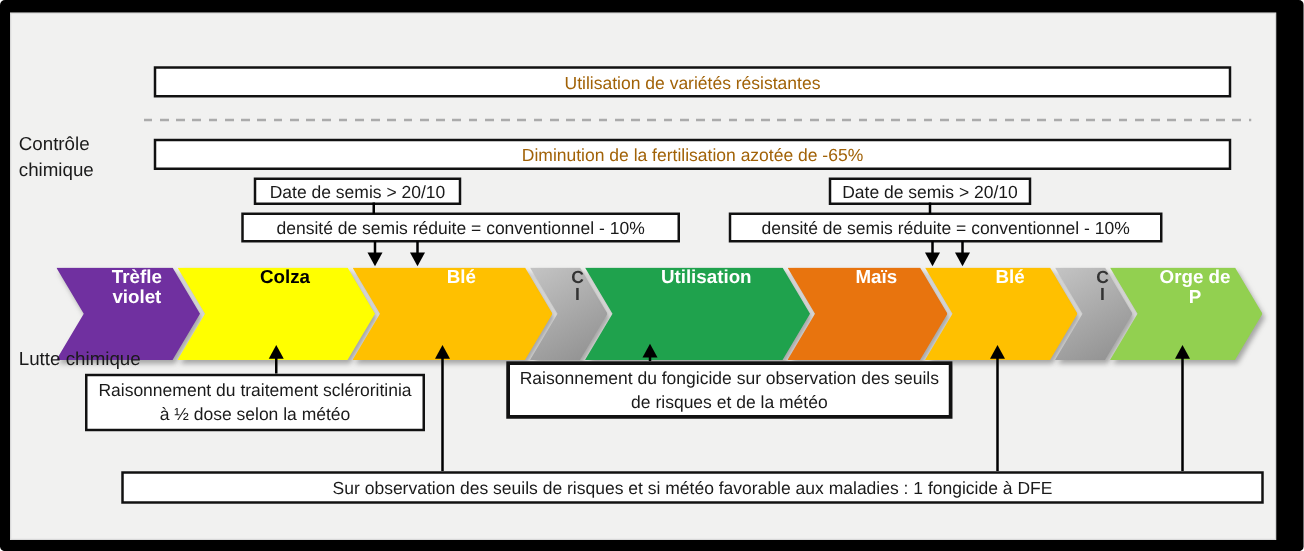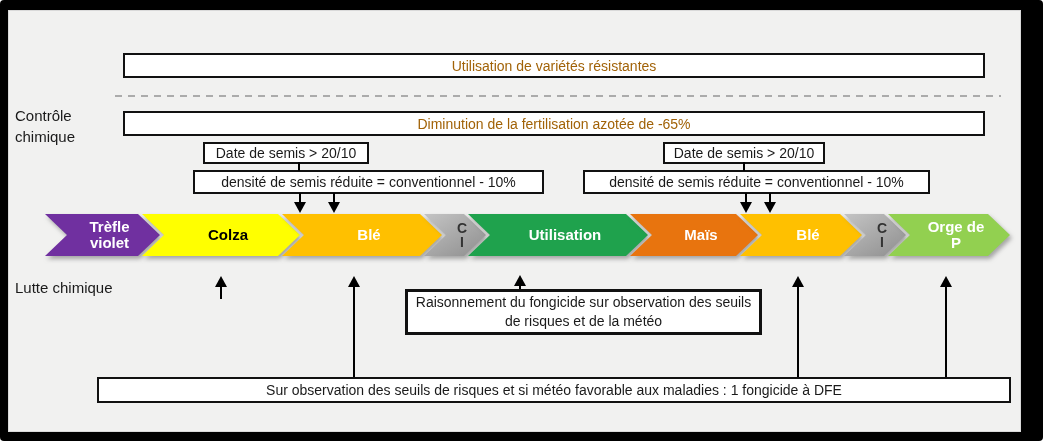--- a/index.html
+++ b/index.html
@@ -58,23 +58,23 @@
   #dfe-box         { left:89px;  top:367px; width:914px; height:26px; }
 
   
   #crop-row {
     position:absolute; left:37px; top:204px; height:57px;
     display:flex; align-items:stretch;
   }
   .chev-wrap { filter:drop-shadow(2px 3px 2px rgba(90,90,90,0.5)); }
   .chev-wrap + .chev-wrap { margin-left:-18px; }
   .chev {
-    height:42px;
+    height:74px;
     clip-path:polygon(0 0, calc(100% - 22px) 0, 100% 50%, calc(100% - 22px) 100%, 0 100%, 22px 50%);
-    display:flex; align-items:center; justify-content:center;
+    display:flex; align-items:flex-start; justify-content:center;
     padding-left:18px; padding-right:4px;
   }
   .chev span {
     font-weight:bold; font-size:15px; line-height:16px; text-align:center;
     display:inline-block;
   }
   .chev.gray span { font-weight:600; font-size:14px; line-height:14px; }
 
   
   .arrow-up, .arrow-down, .stub { position:absolute; }
@@ -214,20 +214,23 @@
       </div>
     <div id="up-arrow-ble2" class="arrow-up">
         <div class="head"></div>
         <div class="shaft"></div>
       </div>
     <div id="up-arrow-orge" class="arrow-up">
         <div class="head"></div>
         <div class="shaft"></div>
       </div>
 
+    <div id="sclerotinia-box" class="note-box">
+      <span>Raisonnement du traitement scléroritinia à ½ dose selon la météo</span>
+    </div>
     <div id="fungicide-box" class="note-box">
       <span>Raisonnement du fongicide sur observation des seuils de risques et de la météo</span>
     </div>
     <div id="dfe-box" class="note-box">
       <span>Sur observation des seuils de risques et si météo favorable aux maladies : 1 fongicide à DFE</span>
     </div>
 
   </div>
 </div>
 

